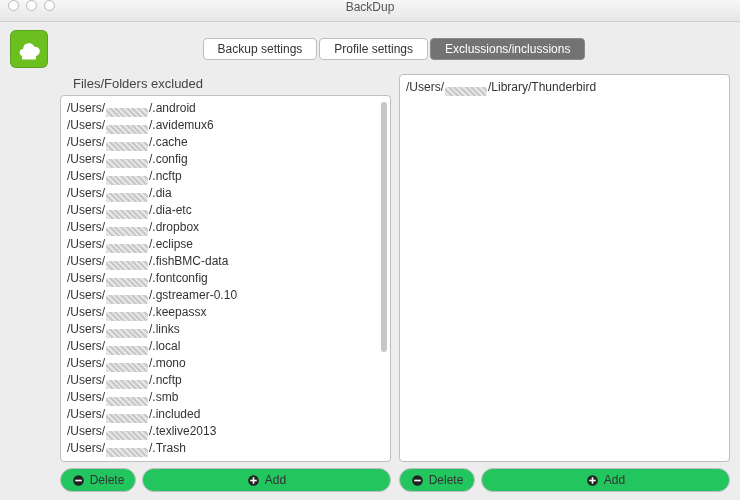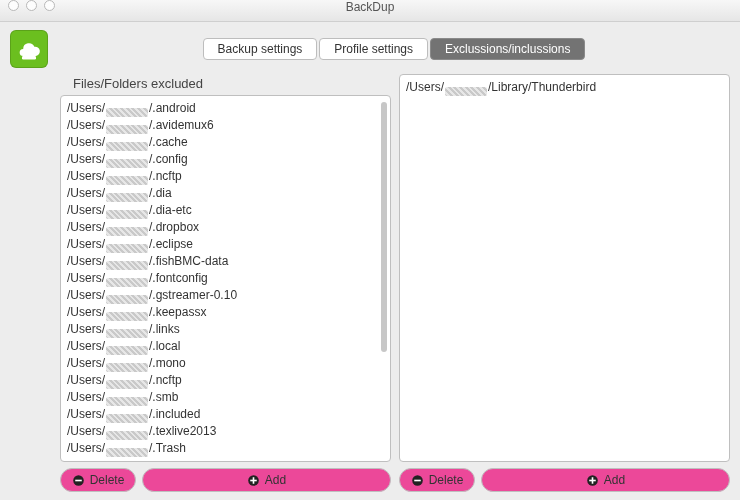--- a/index.html
+++ b/index.html
@@ -15,21 +15,21 @@
 .tab.active{background:#737373;color:#fff;border-color:#8a8a8a}
 .content{display:flex;gap:8px;padding:0 10px 10px 60px}
 .panel{flex:1;display:flex;flex-direction:column}
 .panel h3{font-weight:normal;font-size:13px;color:#444;margin:2px 0 4px 13px}
 .listbox{flex:1;background:#fff;border:1px solid #bfbfbf;border-radius:4px;height:368px;overflow:hidden;position:relative}
 .list-inner{padding:4px 6px;overflow-y:auto;height:100%}
 .row{white-space:nowrap;font-size:12px;line-height:17px;display:flex;align-items:flex-end}
 .red{display:inline-block;width:42px;height:9px;background:repeating-linear-gradient(45deg,#c9c9c9 0 2px,#e7e7e7 2px 4px);border-radius:2px;margin:0 1px;vertical-align:middle}
 .scroll-shadow{position:absolute;right:3px;top:6px;width:6px;height:250px;background:#c7c7c7;border-radius:3px}
 .btnrow{display:flex;gap:6px;margin-top:6px}
-.btn{background:#ec4899;border:1px solid #bfbfbf;border-radius:13px;height:24px;display:flex;align-items:center;justify-content:center;gap:5px;font-size:12px;cursor:default}
+.btn{background:#22c55e;border:1px solid #bfbfbf;border-radius:13px;height:24px;display:flex;align-items:center;justify-content:center;gap:5px;font-size:12px;cursor:default}
 .btn-del{width:76px}
 .btn-add{flex:1}
 .ico{width:13px;height:13px;display:inline-block}
 </style>
 </head>
 <body>
 
 <div class="titlebar">
   <div class="traffic">
     <span class="dot"></span>

